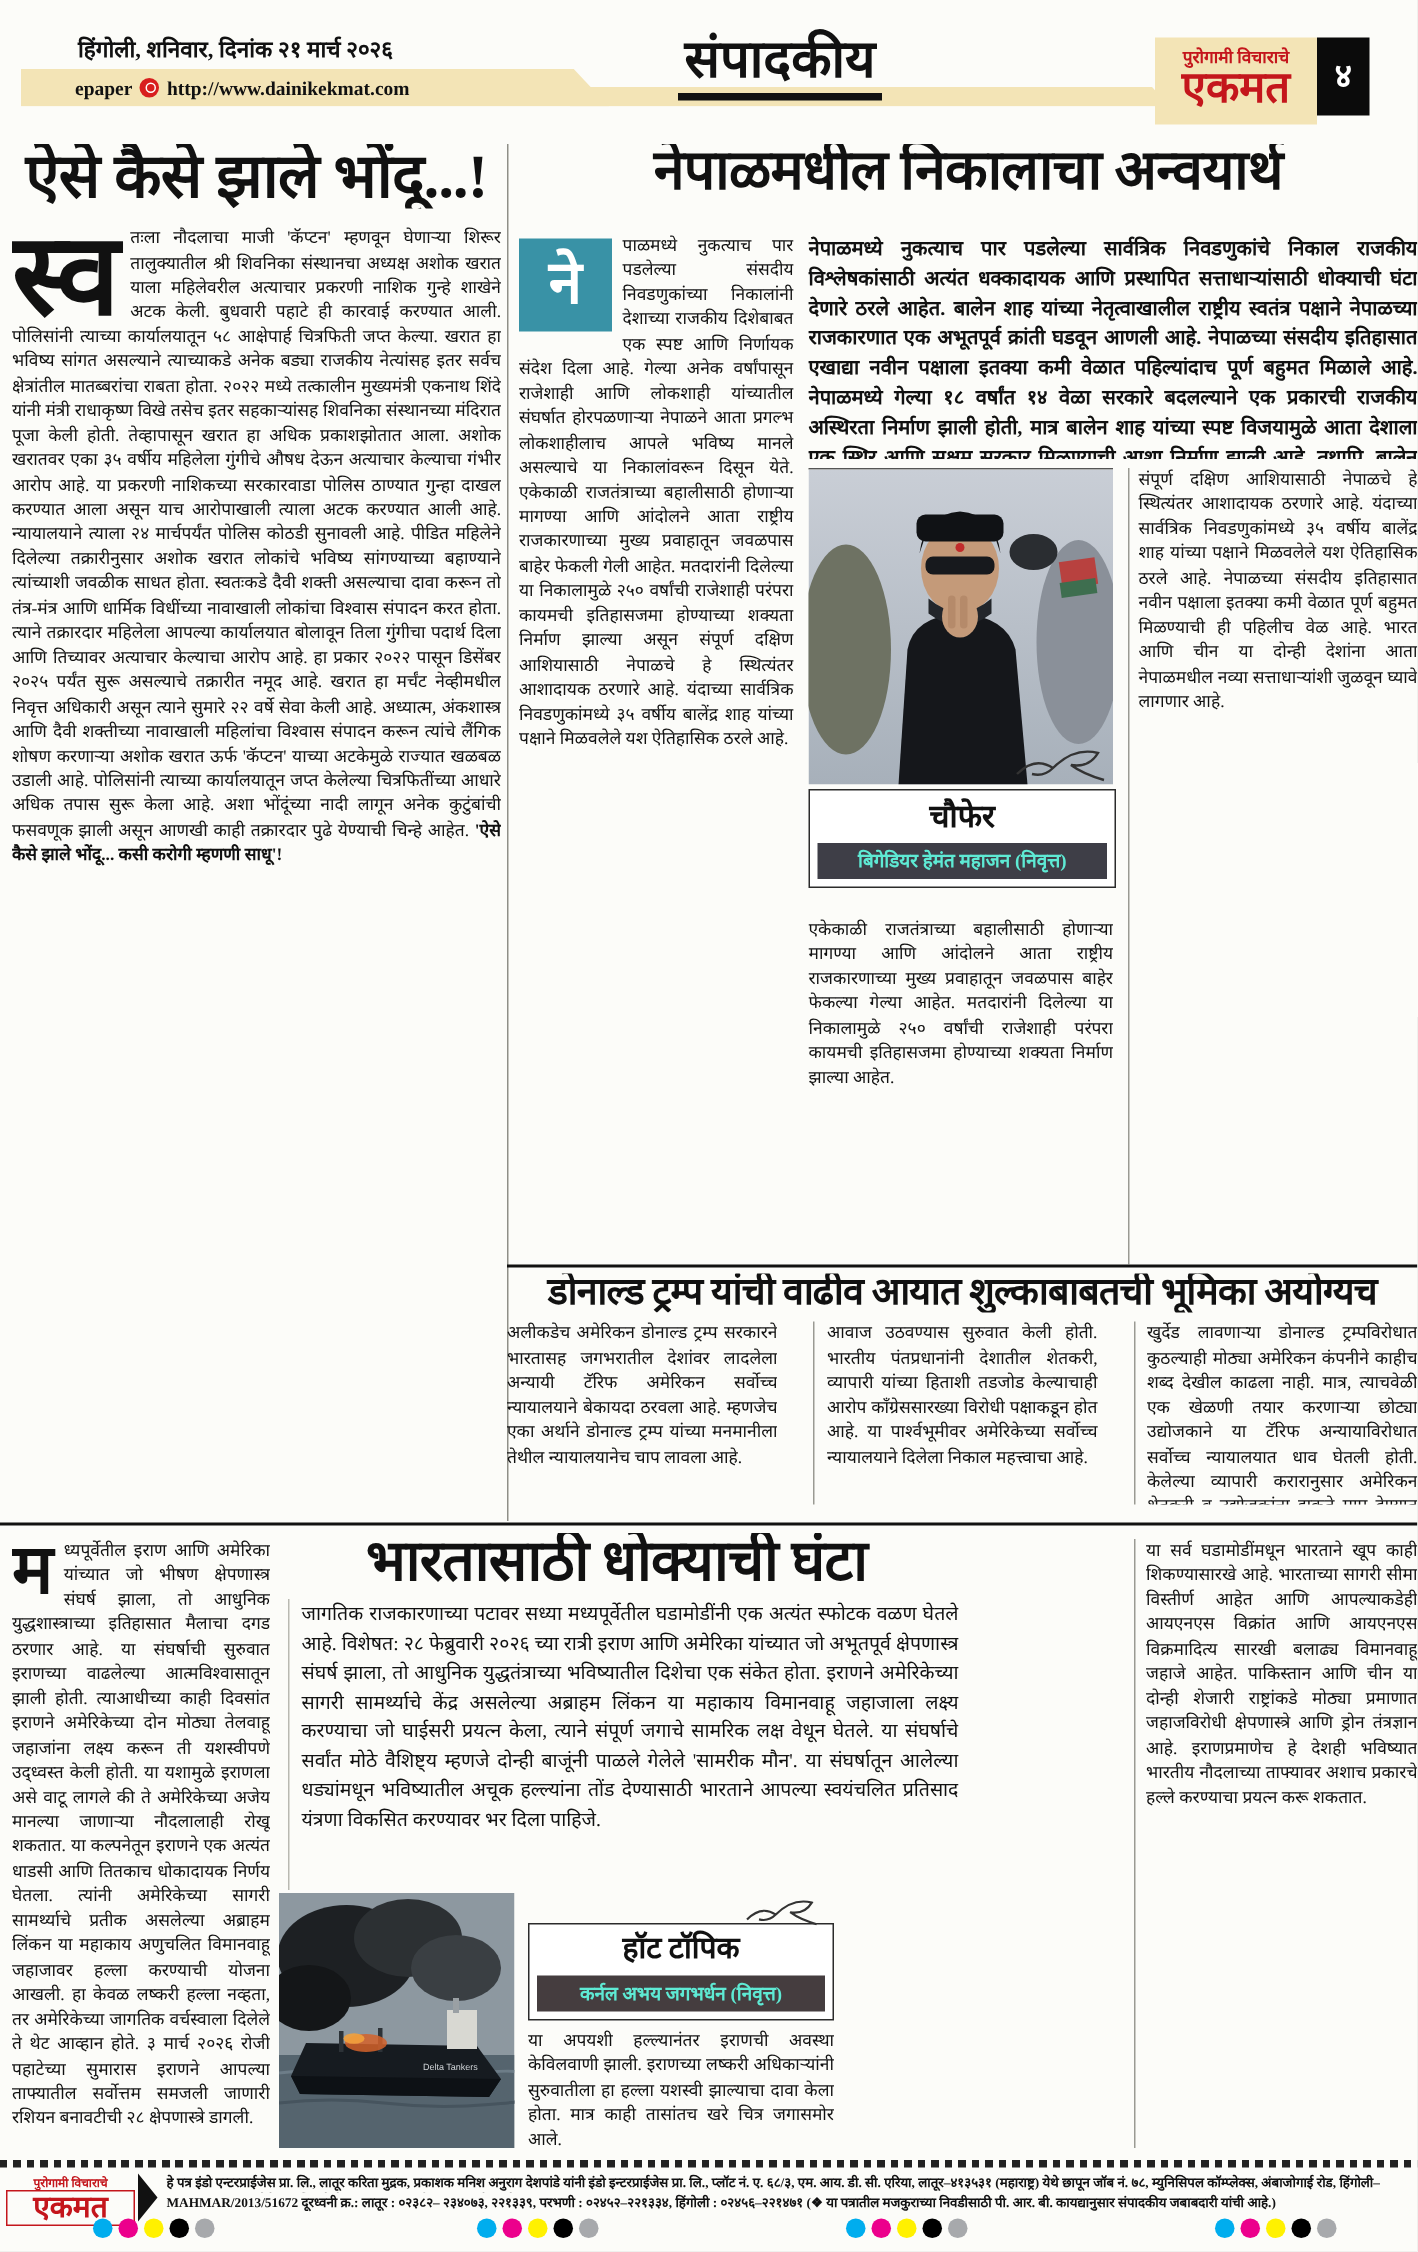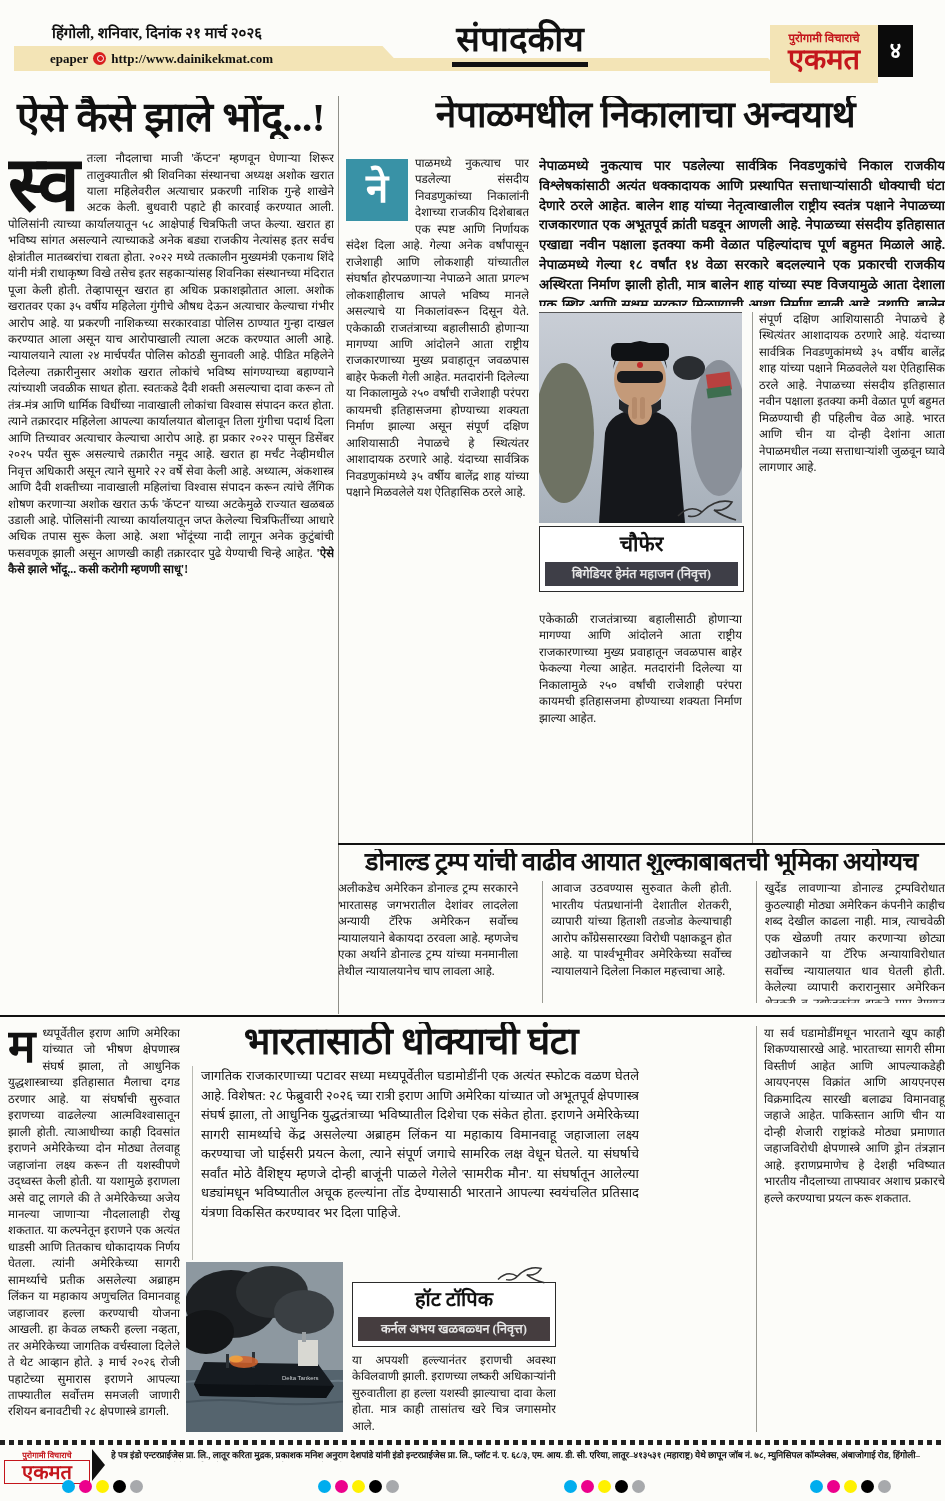--- a/index.html
+++ b/index.html
@@ -4,21 +4,21 @@
 <style>
   html,body{margin:0;padding:0;background:#e8e8e4;}
   #page{position:relative;width:945px;height:1501px;margin:0 auto;background:#fcfcf9;
         font-family:"Liberation Serif","DejaVu Serif",serif;color:#111;overflow:hidden;}
   .abs{position:absolute;}
   .just{text-align:justify;}
   .body-txt{font-size:11.6px;line-height:1.42;overflow:hidden;}
   .headline{font-weight:900;text-align:center;line-height:1.05;letter-spacing:-0.5px;white-space:nowrap;overflow:hidden;}
   .dropcap{float:left;font-weight:bold;line-height:0.82;padding:2px 7px 0 0;}
   .col-rule-l{border-left:1px solid #9a9a93;}
-  .byline-bar{background:#3e3e47;color:#e5e5e5;font-weight:bold;font-size:12.6px;text-align:center;
+  .byline-bar{background:#3e3e47;color:#5eead4;font-weight:bold;font-size:12.6px;text-align:center;
               line-height:24px;height:24px;margin-top:5px;white-space:nowrap;overflow:hidden;}
   .frame-box{border:1.6px solid #2b2b2b;background:#fff;padding:4px 5px 5px 5px;}
   .frame-title{font-size:21px;font-weight:900;text-align:center;line-height:1.25;}
   .cream{background:#f3e4b6;}
   .red{color:#c4161c;}
   .dot{display:inline-block;width:13px;height:13px;border-radius:50%;margin-right:4px;}
   .dc{background:#00adee;}.dm{background:#ec008c;}.dy{background:#fff100;}.dk{background:#000;}.dg{background:#a7a9ac;}
   .fineprint{font-size:8.9px;font-weight:bold;line-height:1.4;}
   svg{display:block;}
 </style>
@@ -159,39 +159,40 @@
         <text x="96" y="118" font-size="6" fill="#cfd3d6" font-family="sans-serif">Delta Tankers</text>
       </svg>
     </div>
 
     <div class="abs" style="left:352px;top:240px;width:204px;height:172px;overflow:hidden;">
       <svg style="margin-left:140px;" width="60" height="24" viewBox="0 0 64 30">
         <path d="M2 22 Q14 10 26 18 Q20 24 12 22 M26 18 Q40 4 56 8 Q50 18 38 16 Q46 22 60 26" fill="none" stroke="#333" stroke-width="1.8"></path>
       </svg>
       <div class="frame-box" style="margin-top:-4px;">
         <div class="frame-title" style="font-size:20px;">हॉट टॉपिक</div>
-        <div class="byline-bar" style="background:#453d3f;">कर्नल अभय खळबळ्धन (निवृत्त)</div>
+        <div class="byline-bar" style="background:#453d3f;">कर्नल अभय जगभर्धन (निवृत्त)</div>
       </div>
       <div class="body-txt just" style="margin-top:6px;height:86px;">या अपयशी हल्ल्यानंतर इराणची अवस्था केविलवाणी झाली. इराणच्या लष्करी अधिकाऱ्यांनी सुरुवातीला हा हल्ला यशस्वी झाल्याचा दावा केला होता. मात्र काही तासांतच खरे चित्र जगासमोर आले.</div>
     </div>
 
 
     <div class="abs body-txt just col-rule-l" style="left:756px;top:4px;width:181px;height:406px;padding-left:7px;">या सर्व घडामोडींमधून भारताने खूप काही शिकण्यासारखे आहे. भारताच्या सागरी सीमा विस्तीर्ण आहेत आणि आपल्याकडेही आयएनएस विक्रांत आणि आयएनएस विक्रमादित्य सारखी बलाढ्य विमानवाहू जहाजे आहेत. पाकिस्तान आणि चीन या दोन्ही शेजारी राष्ट्रांकडे मोठ्या प्रमाणात जहाजविरोधी क्षेपणास्त्रे आणि ड्रोन तंत्रज्ञान आहे. इराणप्रमाणेच हे देशही भविष्यात भारतीय नौदलाच्या ताफ्यावर अशाच प्रकारचे हल्ले करण्याचा प्रयत्न करू शकतात.</div>
   </div>
 
   <div class="abs" style="left:0;top:1440px;width:945px;height:5px;background:repeating-linear-gradient(90deg,#222 0 5px,transparent 5px 9px);"></div>
 
   <div class="abs" style="left:4px;top:1449px;width:937px;display:flex;align-items:flex-start;">
     <div style="width:86px;text-align:center;flex:none;">
       <div class="red" style="font-size:8px;font-weight:bold;">पुरोगामी विचाराचे</div>
       <div class="red" style="font-size:20px;font-weight:900;line-height:1;border:1px solid #c4161c;padding:1px 2px;">एकमत</div>
     </div>
     <div style="width:0;height:0;border-top:16px solid transparent;border-bottom:16px solid transparent;border-left:13px solid #111;flex:none;margin:0 6px 0 2px;"></div>
     <div style="flex:1;">
       <div class="fineprint" style="height:13px;overflow:hidden;">हे पत्र इंडो एन्टरप्राईजेस प्रा. लि., लातूर करिता मुद्रक, प्रकाशक मनिश अनुराग देशपांडे यांनी इंडो इन्टरप्राईजेस प्रा. लि., प्लॉट नं. ए. ६८/३, एम. आय. डी. सी. एरिया, लातूर–४१३५३१ (महाराष्ट्र) येथे छापून जॉब नं. ७८, म्युनिसिपल कॉम्प्लेक्स, अंबाजोगाई रोड, हिंगोली–४३१५१३ (महाराष्ट्र) येथे प्रकाशित केले. ❖ संपादक : मनिश अनुराग देशपांडे.  R.N.I. No. :</div>
+      <div class="fineprint" style="height:13px;overflow:hidden;">MAHMAR/2013/51672 दूरध्वनी क्र.: लातूर : ०२३८२– २३४०७३, २२१३३९, परभणी : ०२४५२–२२१३३४, हिंगोली : ०२४५६–२२१४७१ (❖ या पत्रातील मजकुराच्या निवडीसाठी पी. आर. बी. कायद्यानुसार संपादकीय जबाबदारी यांची आहे.)</div>
     </div>
   </div>
 
   <div class="abs" style="left:0;top:1479px;width:945px;">
     <span class="abs" style="left:62px;">
       <span class="dot dc"></span><span class="dot dm"></span><span class="dot dy"></span><span class="dot dk"></span><span class="dot dg"></span>
     </span>
     <span class="abs" style="left:318px;">
       <span class="dot dc"></span><span class="dot dm"></span><span class="dot dy"></span><span class="dot dk"></span><span class="dot dg"></span>
     </span>

